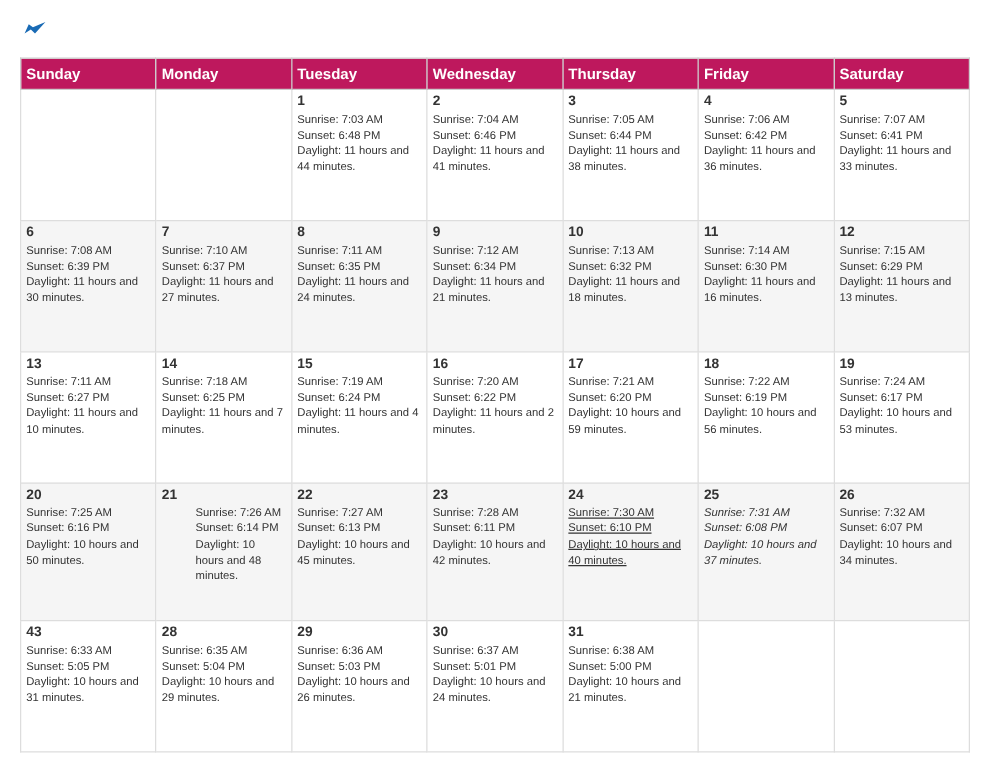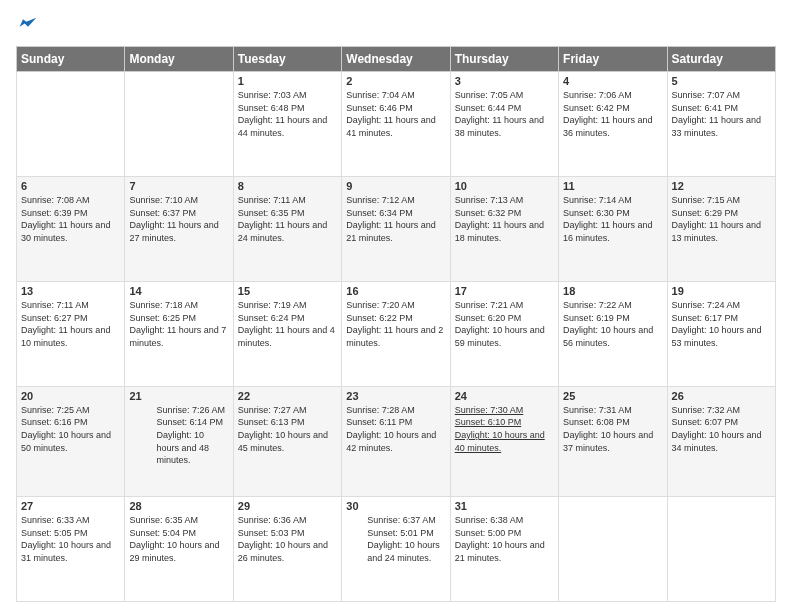--- a/index.html
+++ b/index.html
@@ -59,21 +59,21 @@
       font-size: 14px;
       color: #555;
     }
     .calendar {
       flex: 1;
       border-collapse: collapse;
       width: 100%;
       table-layout: fixed;
     }
     .calendar th {
-      background: #737373;
+      background: #be185d;
       color: #fff;
       font-size: 12px;
       font-weight: bold;
       padding: 5px 4px;
       text-align: left;
       border: 1px solid #ccc;
     }
     .calendar td {
       border: 1px solid #ddd;
       vertical-align: top;
@@ -282,53 +282,53 @@
 Daylight: 10 hours and 42 minutes.</div>
           </td>
           <td>
             <span class="day-num">24</span>
             <div class="day-info" style="white-space: pre-line; text-decoration: underline;">Sunrise: 7:30 AM
 Sunset: 6:10 PM
 Daylight: 10 hours and 40 minutes.</div>
           </td>
           <td>
             <span class="day-num">25</span>
-            <div class="day-info" style="white-space: pre-line;">Sunrise: 7:31 AM
+            <div class="day-info" style="white-space: pre-line; font-style: italic;">Sunrise: 7:31 AM
 Sunset: 6:08 PM
 Daylight: 10 hours and 37 minutes.</div>
           </td>
           <td>
             <span class="day-num">26</span>
             <div class="day-info" style="white-space: pre-line;">Sunrise: 7:32 AM
 Sunset: 6:07 PM
 Daylight: 10 hours and 34 minutes.</div>
           </td>
         </tr>
         <tr>
           <td>
-            <span class="day-num">27</span>
+            <span class="day-num">43</span>
             <div class="day-info" style="white-space: pre-line;">Sunrise: 6:33 AM
 Sunset: 5:05 PM
 Daylight: 10 hours and 31 minutes.</div>
           </td>
           <td>
             <span class="day-num">28</span>
             <div class="day-info" style="white-space: pre-line;">Sunrise: 6:35 AM
 Sunset: 5:04 PM
 Daylight: 10 hours and 29 minutes.</div>
           </td>
           <td>
             <span class="day-num">29</span>
             <div class="day-info" style="white-space: pre-line;">Sunrise: 6:36 AM
 Sunset: 5:03 PM
 Daylight: 10 hours and 26 minutes.</div>
           </td>
           <td>
             <span class="day-num">30</span>
-            <div class="day-info" style="white-space: pre-line; margin-left: 21px;">Sunrise: 6:37 AM
+            <div class="day-info" style="white-space: pre-line;">Sunrise: 6:37 AM
 Sunset: 5:01 PM
 Daylight: 10 hours and 24 minutes.</div>
           </td>
           <td>
             <span class="day-num">31</span>
             <div class="day-info" style="white-space: pre-line;">Sunrise: 6:38 AM
 Sunset: 5:00 PM
 Daylight: 10 hours and 21 minutes.</div>
           </td>
           <td class="empty-cell"></td>

